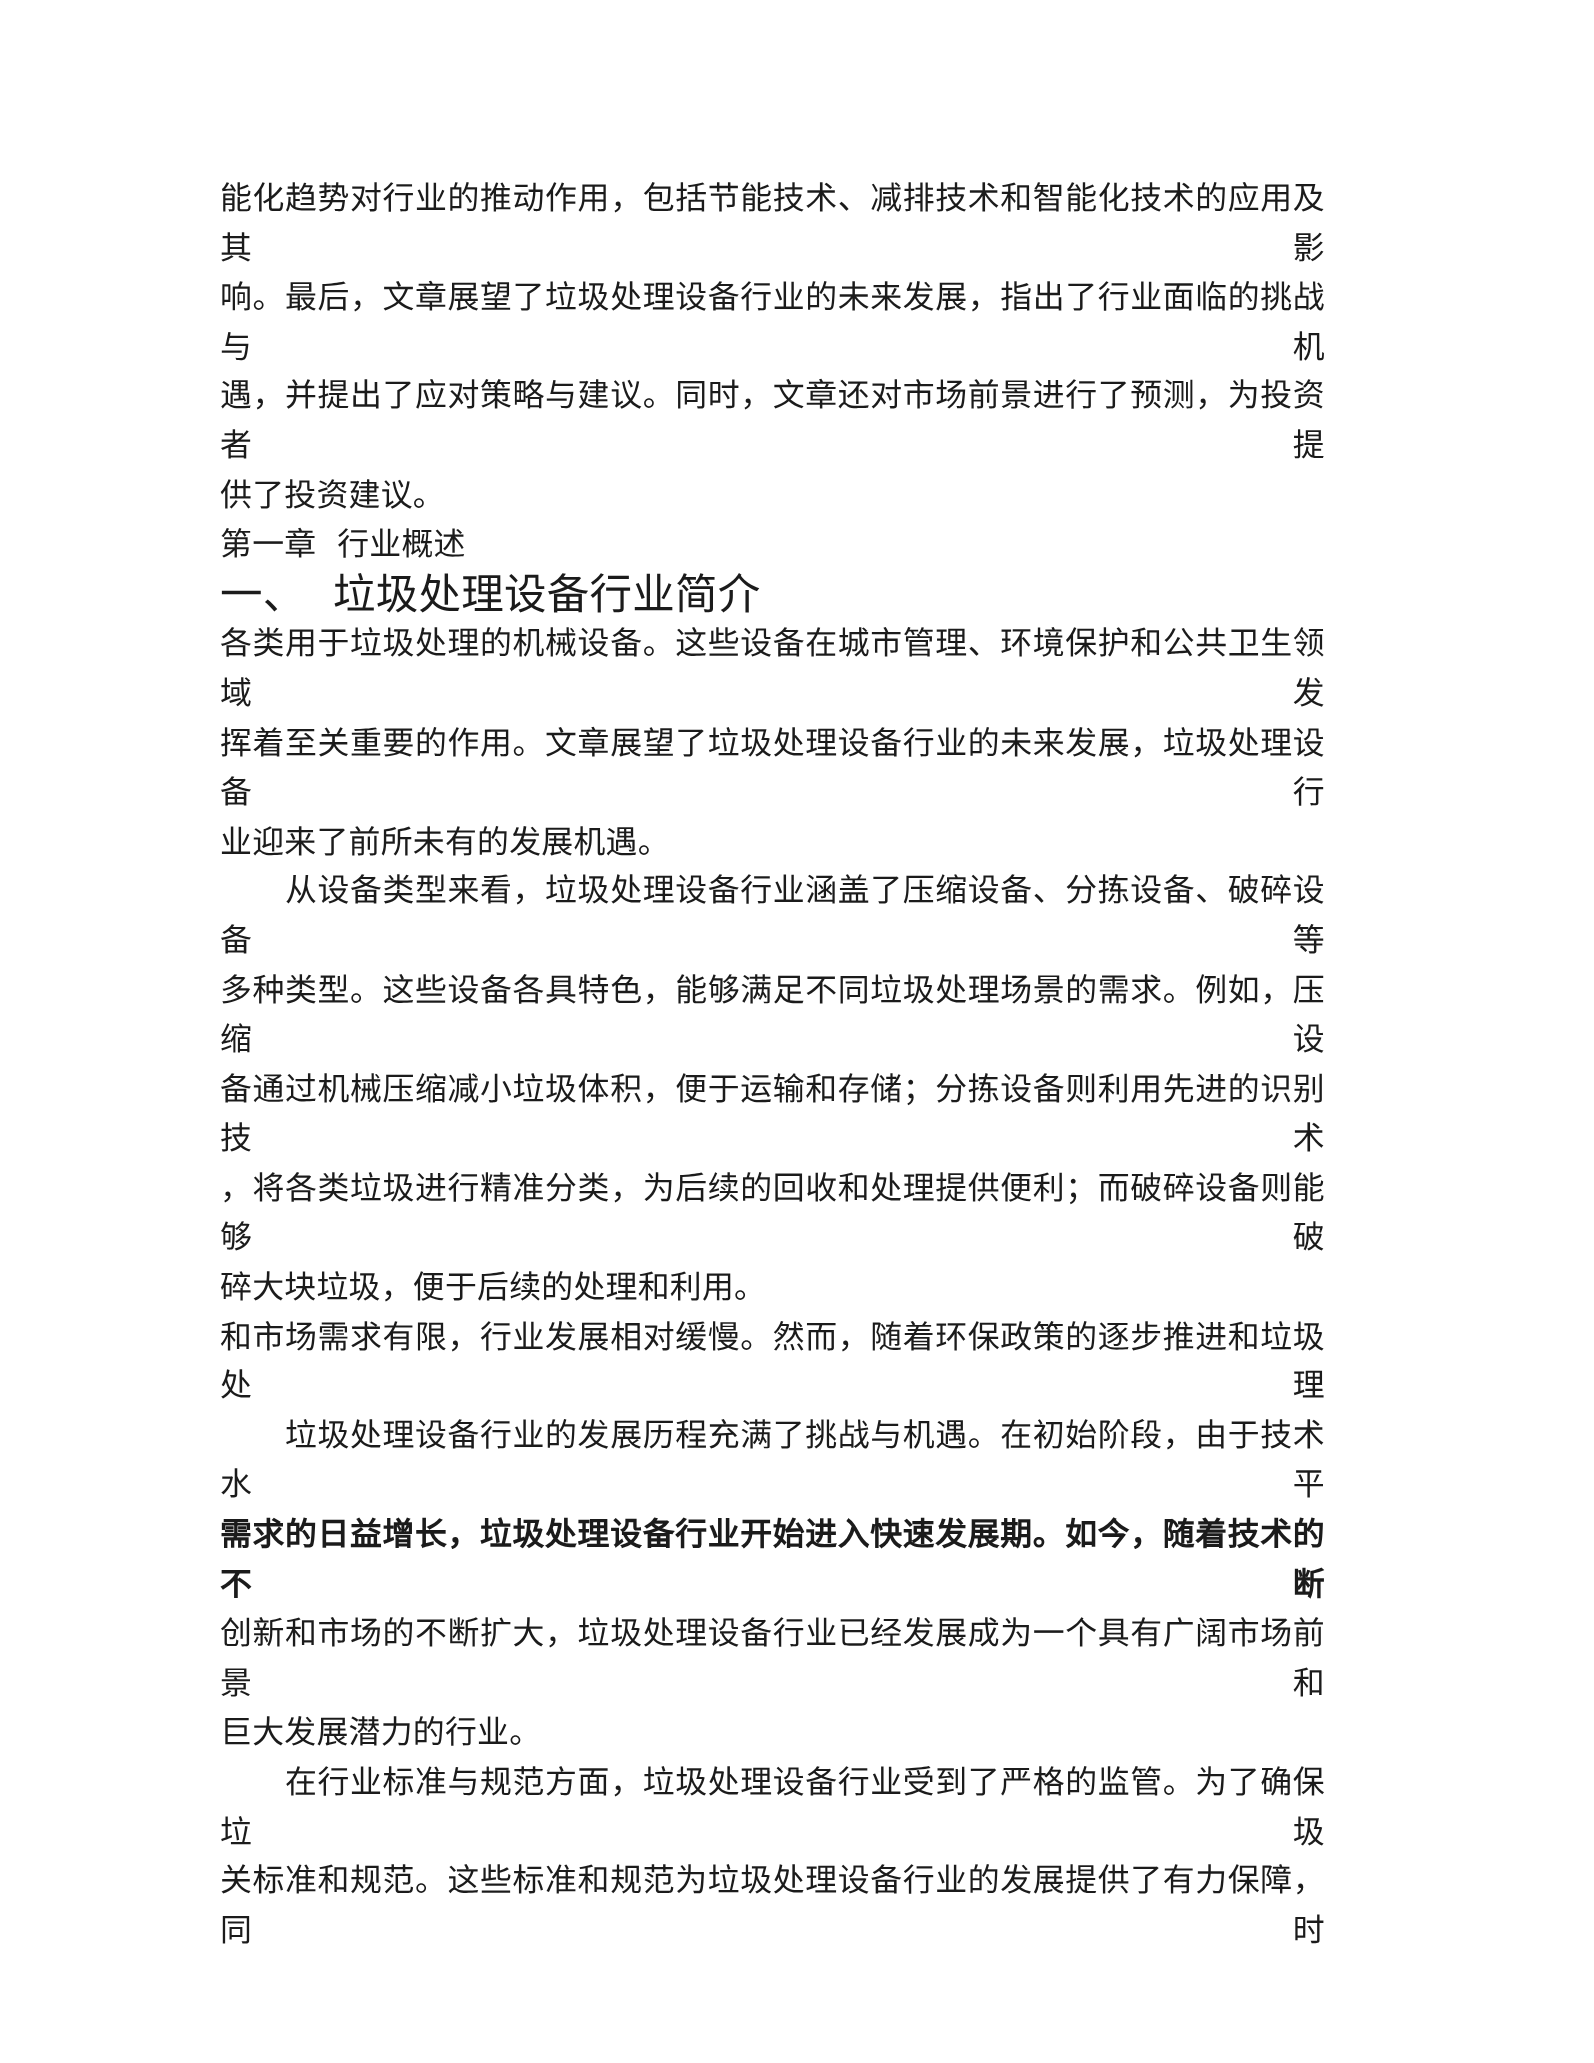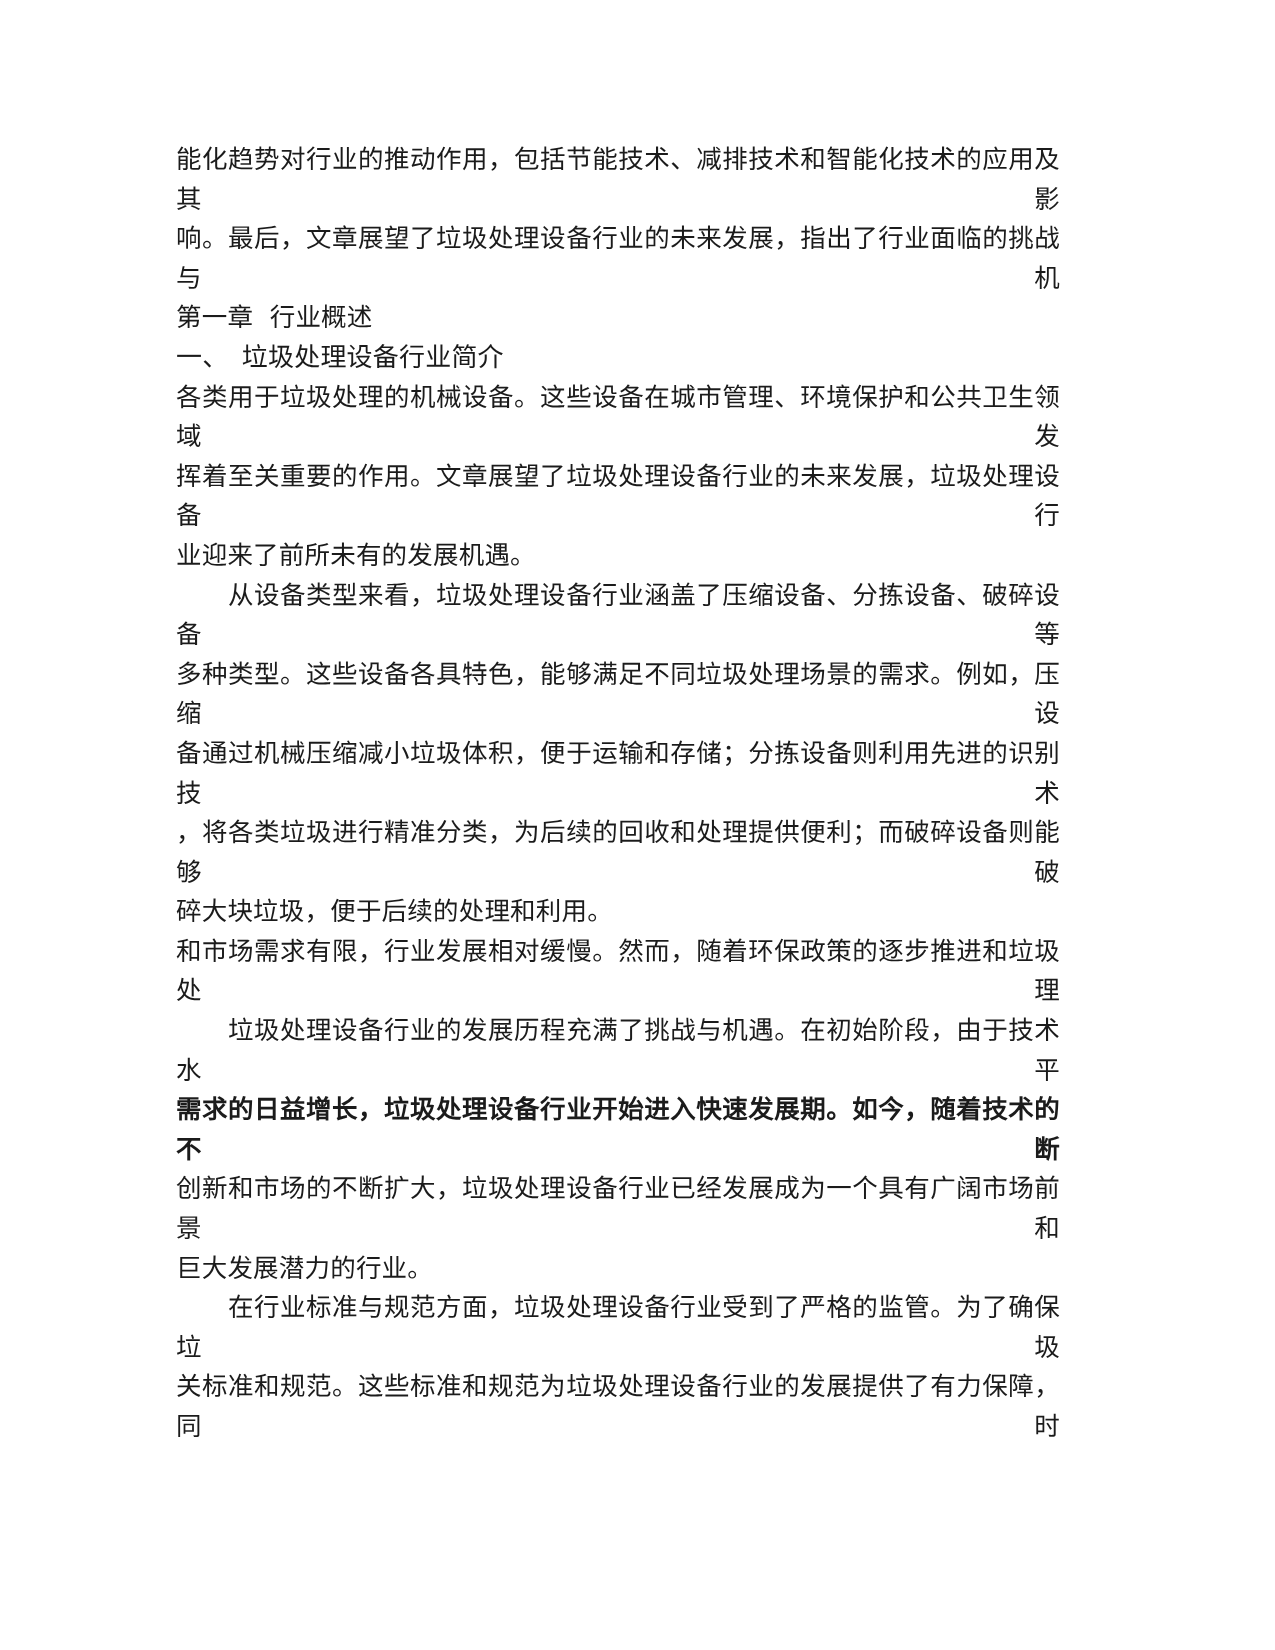--- a/index.html
+++ b/index.html
@@ -49,43 +49,44 @@
     text-align: justify;
   }
 
   .heading-line {
     font-size: 25.5px;
     line-height: 39.6px;
     white-space: pre;
   }
 
   .section-line {
-    font-size: 26px;
+    font-size: 34px;
     line-height: 39.6px;
     white-space: pre;
-    font-family: Liberation Serif, serif;
   }
 
   
   #page::after {
     content: "";
     position: absolute;
     inset: 0;
     pointer-events: none;
     background: transparent;
   }
 </style>
 </head>
 <body>
 
 <div id="page">
   <div id="text-column">
 
   <div class="doc-line body-line" style="white-space: normal; text-align-last: justify; width: 884px;">能化趋势对行业的推动作用，包括节能技术、减排技术和智能化技术的应用及其影</div>
       <div class="doc-line body-line" style="white-space: normal; text-align-last: justify; width: 884px;">响。最后，文章展望了垃圾处理设备行业的未来发展，指出了行业面临的挑战与机</div>
+      <div class="doc-line body-line" style="white-space: normal; text-align-last: justify; width: 884px;">遇，并提出了应对策略与建议。同时，文章还对市场前景进行了预测，为投资者提</div>
+      <div class="doc-line body-line" style="white-space: pre;">供了投资建议。</div>
       <div class="doc-line heading-line">第一章  行业概述</div>
       <div class="doc-line section-line">一、  垃圾处理设备行业简介</div>
       <div class="doc-line body-line" style="white-space: normal; text-align-last: justify; width: 884px;">各类用于垃圾处理的机械设备。这些设备在城市管理、环境保护和公共卫生领域发</div>
       <div class="doc-line body-line" style="white-space: normal; text-align-last: justify; width: 884px;">挥着至关重要的作用。文章展望了垃圾处理设备行业的未来发展，垃圾处理设备行</div>
       <div class="doc-line body-line" style="white-space: pre;">业迎来了前所未有的发展机遇。</div>
       <div class="doc-line body-line" style="white-space: normal; text-align-last: justify; width: 884px;">　　从设备类型来看，垃圾处理设备行业涵盖了压缩设备、分拣设备、破碎设备等</div>
       <div class="doc-line body-line" style="white-space: normal; text-align-last: justify; width: 884px;">多种类型。这些设备各具特色，能够满足不同垃圾处理场景的需求。例如，压缩设</div>
       <div class="doc-line body-line" style="white-space: normal; text-align-last: justify; width: 884px;">备通过机械压缩减小垃圾体积，便于运输和存储；分拣设备则利用先进的识别技术</div>
       <div class="doc-line body-line" style="white-space: normal; text-align-last: justify; width: 884px;">，将各类垃圾进行精准分类，为后续的回收和处理提供便利；而破碎设备则能够破</div>
       <div class="doc-line body-line" style="white-space: pre;">碎大块垃圾，便于后续的处理和利用。</div>

